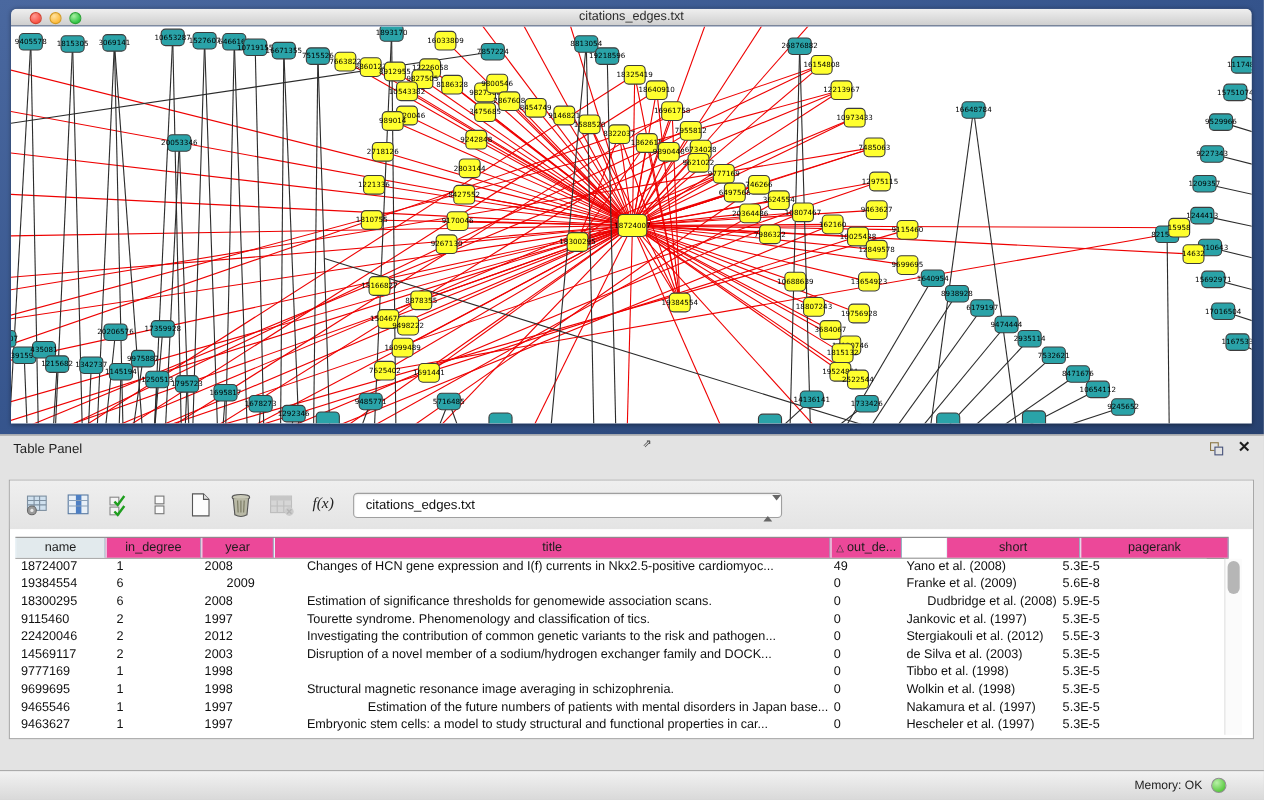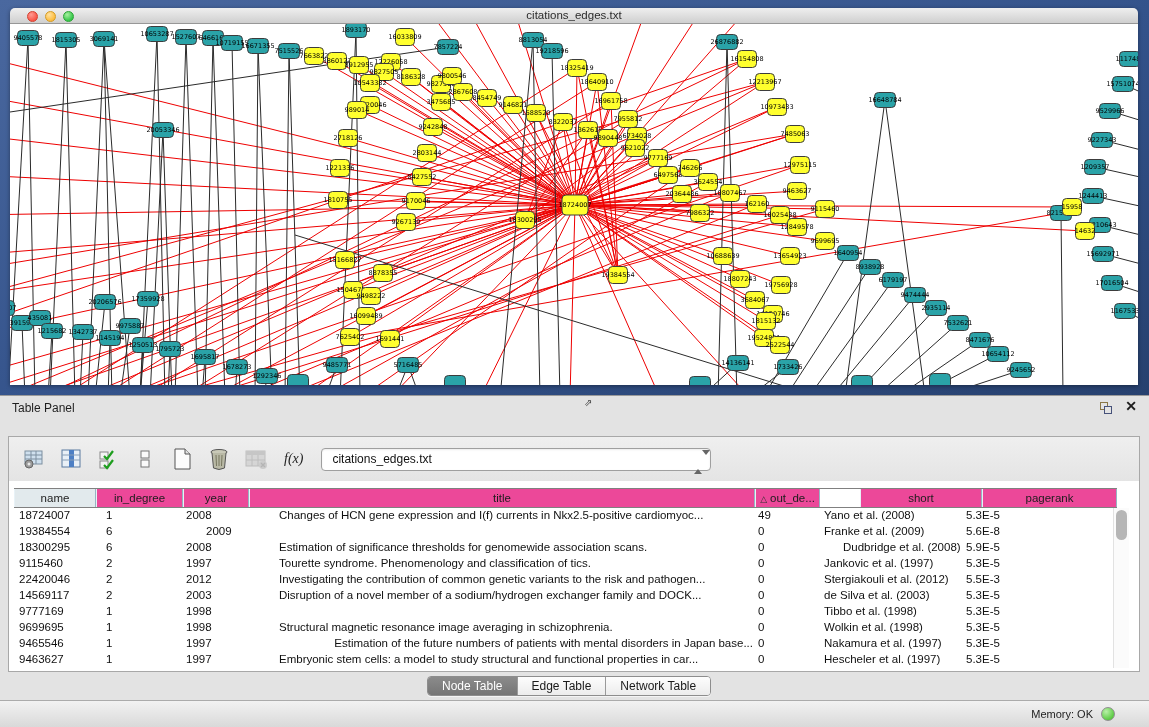--- a/index.html
+++ b/index.html
@@ -1007,24 +1007,19 @@
             <div class="td" style="left: 744px; width: 60px;">0</div>
             <div class="td" style="left: 810px; width: 136px;">Hescheler et al. (1997)</div>
             <div class="td" style="left: 952px; width: 129px;">5.3E-5</div>
           </div>
         </div>
       <div class="vscroll">
         <div class="vthumb"></div>
       </div>
     </div>
 
-    <div class="seg" id="seg-tabs">
-        <div class="s sel">Node Table</div>
-        <div class="s">Edge Table</div>
-        <div class="s">Network Table</div>
-      </div>
   </div>
 
   <div class="statusbar">
     <span class="mem-label">Memory: OK</span>
     <span class="mem-dot"></span>
   </div>
 </div>
 
 </body></html>

